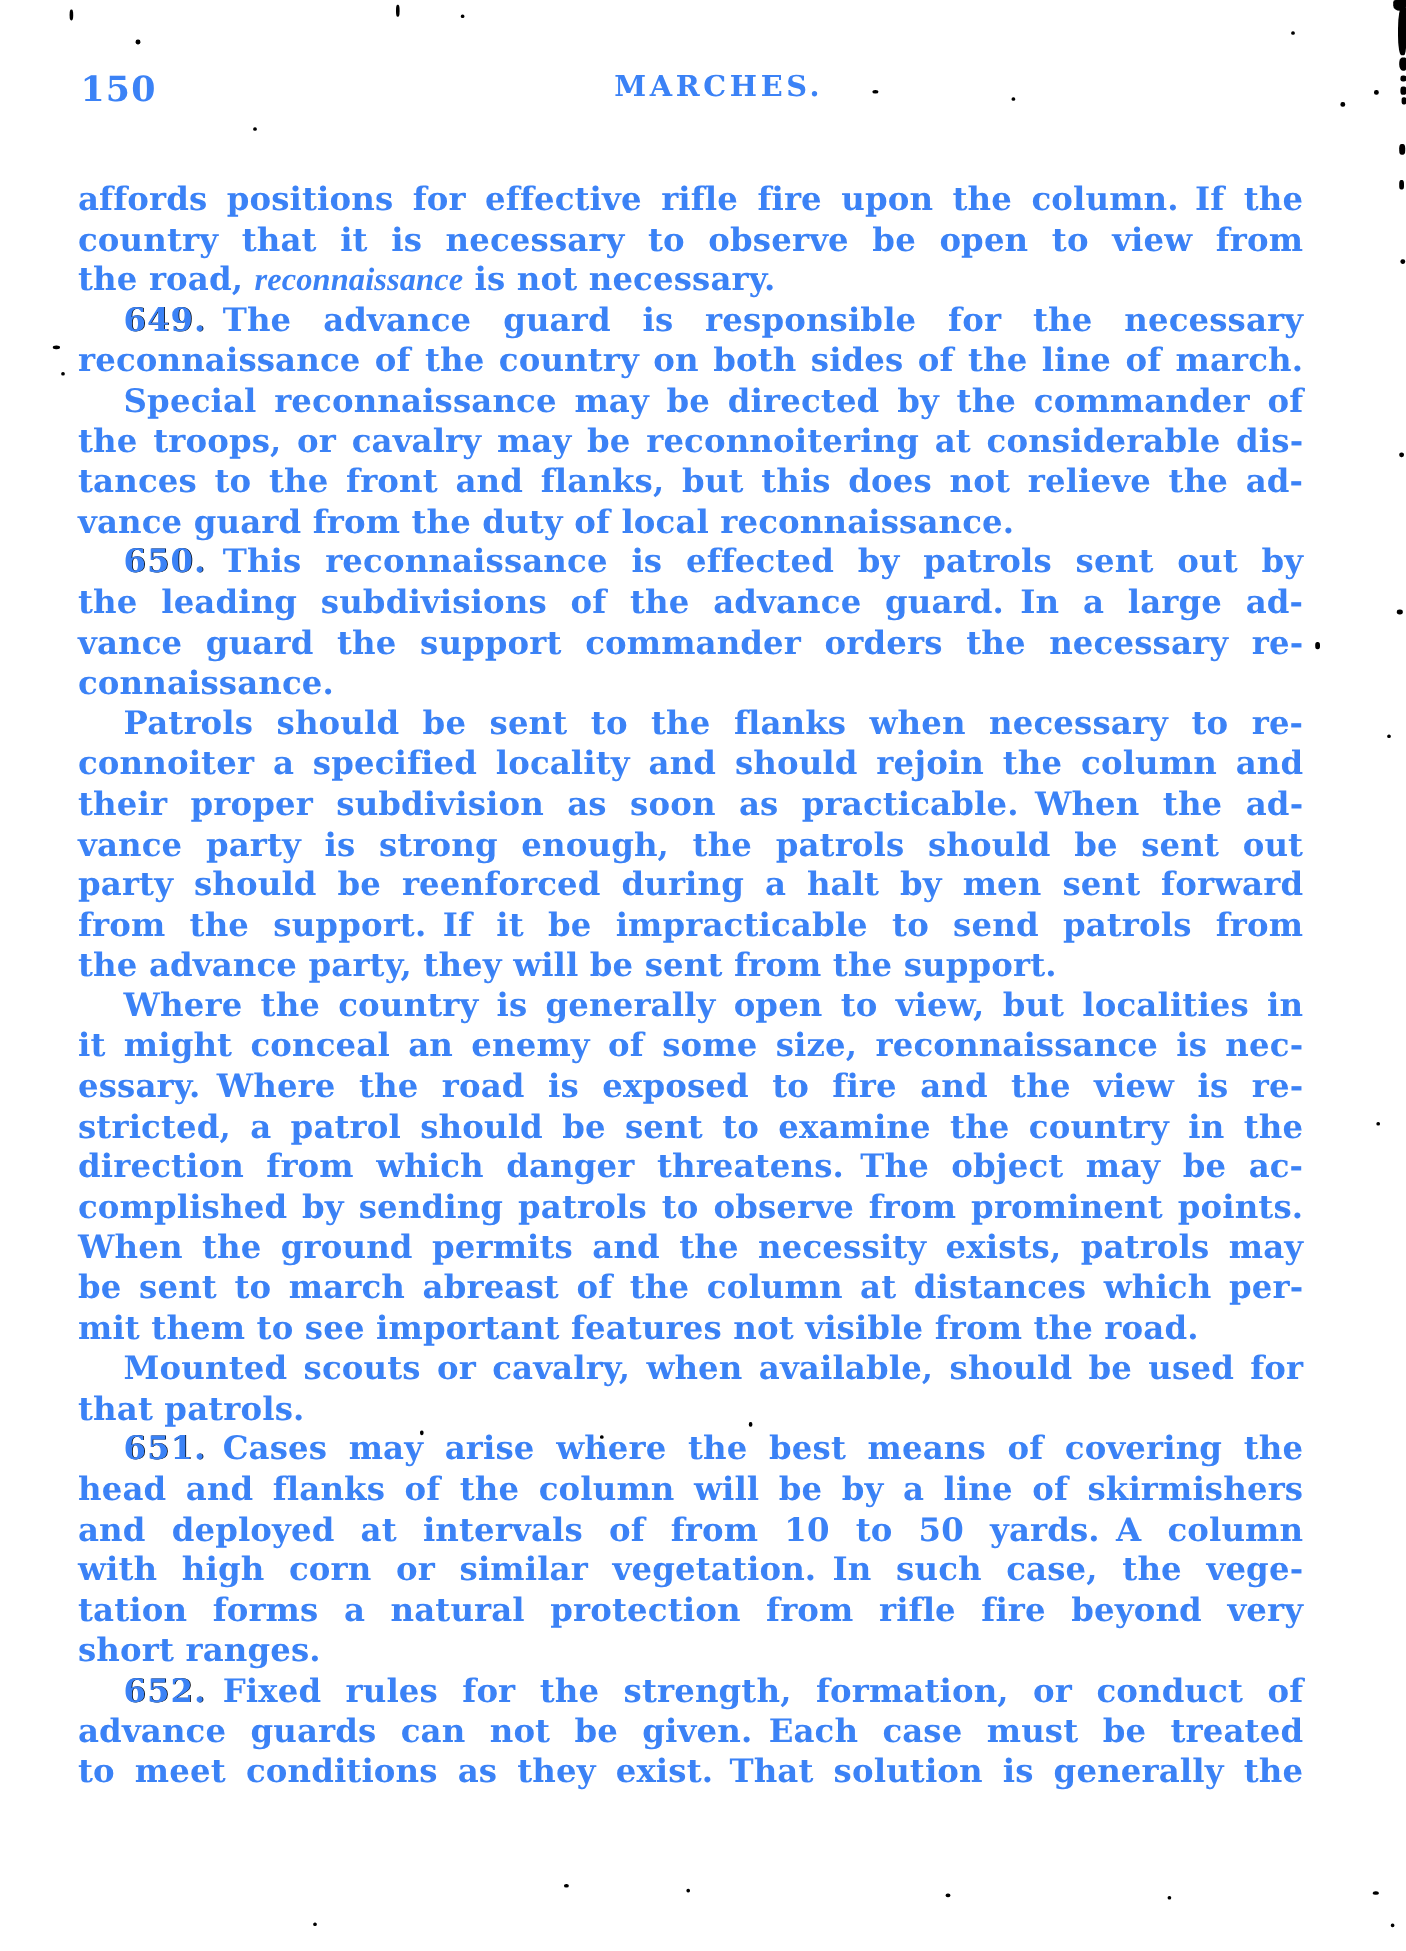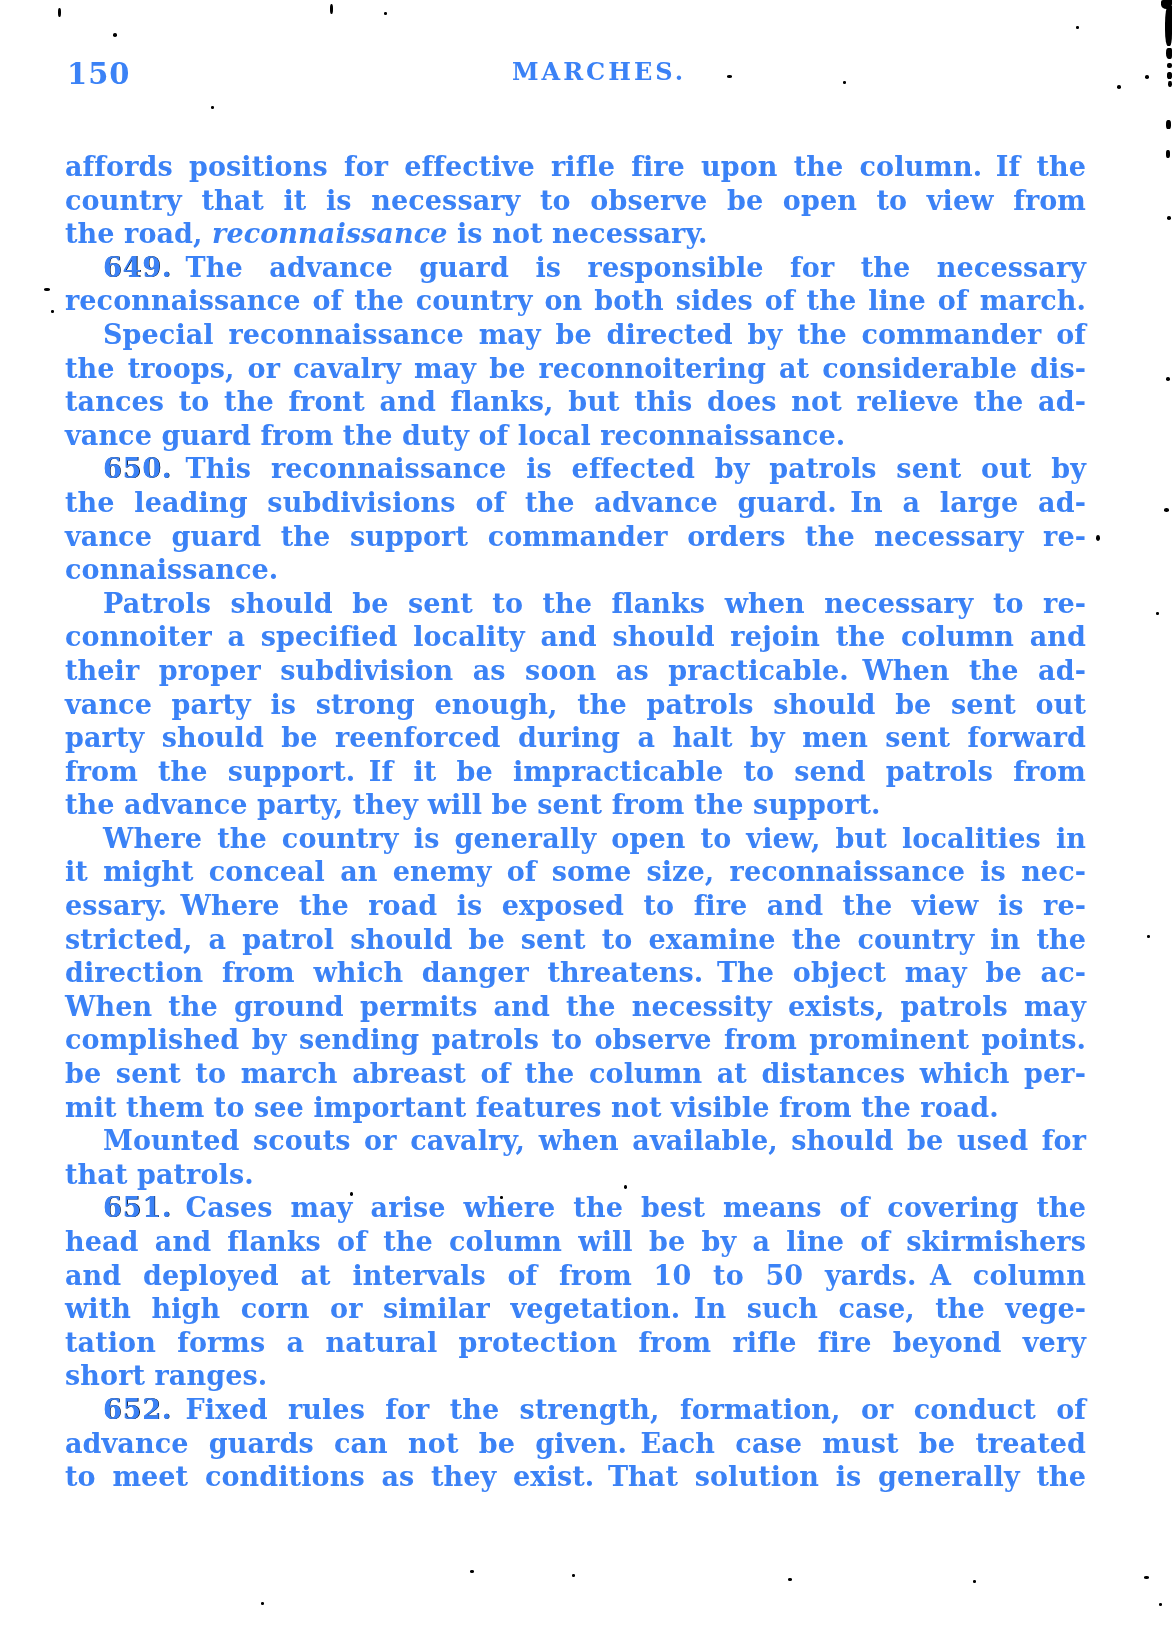--- a/index.html
+++ b/index.html
@@ -43,21 +43,21 @@
     margin-top: 25px;
   }
   .line {
     height: 33.6px;
     line-height: 33.6px;
     text-align: justify;
     white-space: normal;
   }
   .line.j { text-align-last: justify; }
   .line.indent { text-indent: 38px; }
-  .seg-italic { font-style: italic; }
+  .seg-italic { font-style: italic; font-family: Liberation Serif, serif; }
   .seg-num { text-shadow: 0.6px 0 0 #000; letter-spacing: 0.8px; }
   .speck {
     position: absolute;
     background: #000;
     border-radius: 45%;
   }
   .blob-part {
     position: absolute;
     background: #000;
   }
@@ -101,22 +101,22 @@
         <div class="line j"><span>party should be reenforced during a halt by men sent forward</span></div>
         <div class="line j"><span>from the support. If it be impracticable to send patrols from</span></div>
         <div class="line"><span>the advance party, they will be sent from the support.</span></div>
       </div>
       <div>
         <div class="line j indent"><span>Where the country is generally open to view, but localities in</span></div>
         <div class="line j"><span>it might conceal an enemy of some size, reconnaissance is nec-</span></div>
         <div class="line j"><span>essary. Where the road is exposed to fire and the view is re-</span></div>
         <div class="line j"><span>stricted, a patrol should be sent to examine the country in the</span></div>
         <div class="line j"><span>direction from which danger threatens. The object may be ac-</span></div>
+        <div class="line j"><span>complished by sending patrols to observe from prominent points.</span></div>
         <div class="line j"><span>When the ground permits and the necessity exists, patrols may</span></div>
-        <div class="line j"><span>complished by sending patrols to observe from prominent points.</span></div>
         <div class="line j"><span>be sent to march abreast of the column at distances which per-</span></div>
         <div class="line"><span>mit them to see important features not visible from the road.</span></div>
       </div>
       <div>
         <div class="line j indent"><span>Mounted scouts or cavalry, when available, should be used for</span></div>
         <div class="line"><span>that patrols.</span></div>
       </div>
       <div>
         <div class="line j indent"><span class="seg-num">651.</span><span> Cases may arise where the best means of covering the</span></div>
         <div class="line j"><span>head and flanks of the column will be by a line of skirmishers</span></div>

